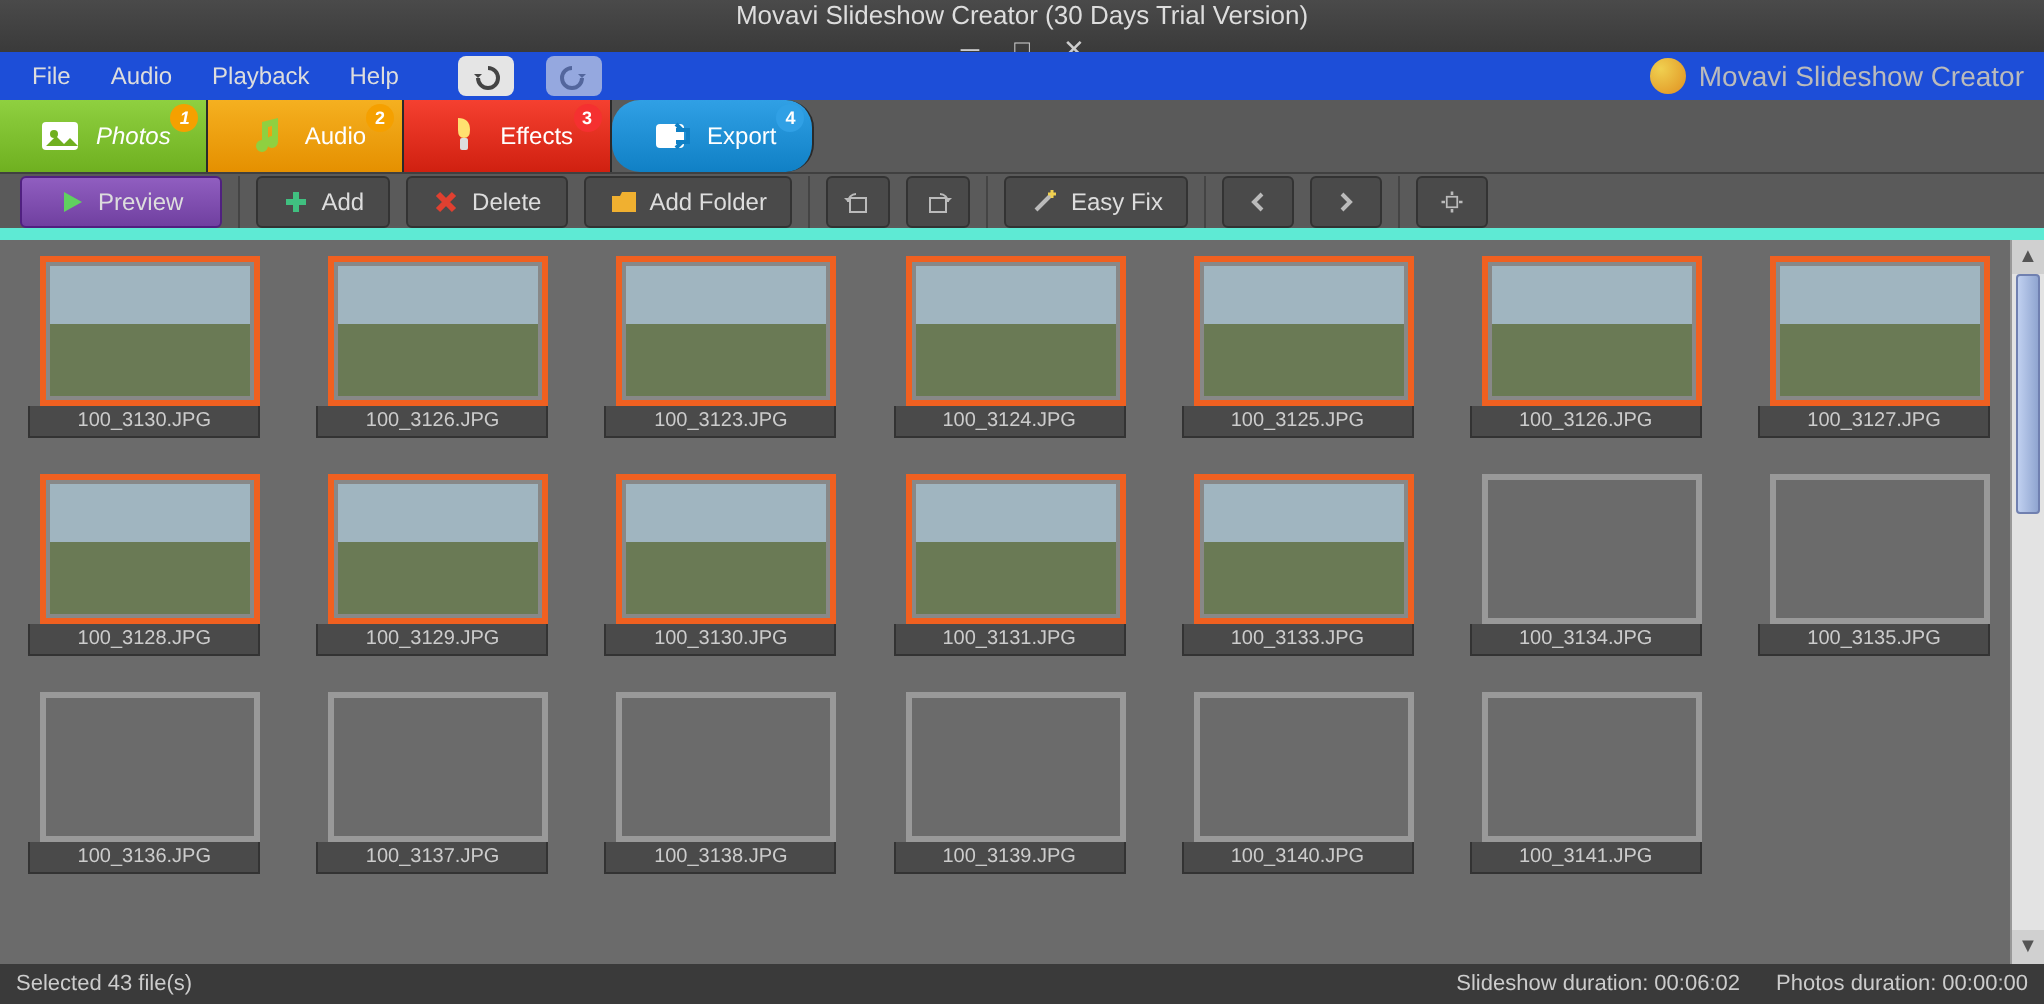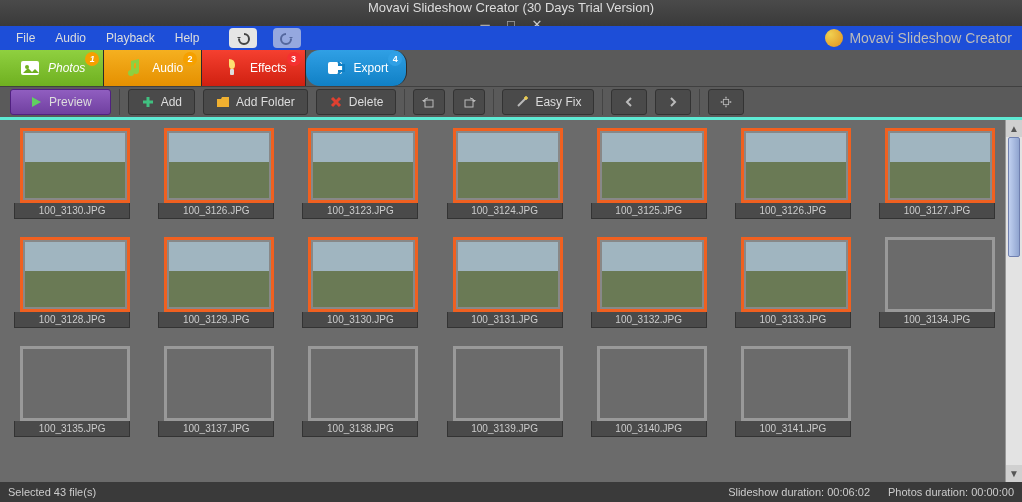--- a/index.html
+++ b/index.html
@@ -20,21 +20,21 @@
 .tab.photos { background: linear-gradient(to bottom, #8fd040, #6fb020); font-style: italic; }
 .tab.audio { background: linear-gradient(to bottom, #f5b020, #e59000); }
 .tab.effects { background: linear-gradient(to bottom, #f54030, #d02010); }
 .tab.export { background: linear-gradient(to bottom, #30a0e5, #1080c5); border-radius: 14px; }
 .tab-icon { width: 24px; height: 24px; margin-right: 6px; display: flex; align-items: center; justify-content: center; }
 .tab-badge { position: absolute; top: 2px; right: 4px; width: 14px; height: 14px; border-radius: 50%; background: #fff; color: #333; font-size: 9px; display: flex; align-items: center; justify-content: center; font-weight: bold; }
 .tab.photos .tab-badge { background: #f5a000; color:#fff; }
 .tab.audio .tab-badge { background: #f5a000; color:#fff; }
 .tab.effects .tab-badge { background: #f53030; color:#fff; }
 .tab.export .tab-badge { background: #30a0e5; color:#fff; }
-.toolbar { height: 34px; background: #5a5a5a; display: flex; align-items: center; padding: 0 10px; gap: 8px; border-bottom: 3px solid #5eead4; border-top: 1px solid #404040; }
+.toolbar { height: 34px; background: #5a5a5a; display: flex; align-items: center; padding: 0 10px; gap: 8px; border-bottom: 6px solid #5eead4; border-top: 1px solid #404040; }
 .tbtn { height: 26px; padding: 0 12px; background: #4a4a4a; border: 1px solid #333; border-radius: 3px; color: #ddd; font-size: 12px; display: flex; align-items: center; gap: 6px; cursor: pointer; }
 .tbtn.preview { background: linear-gradient(to bottom, #905ec0, #7040a0); border-color: #502080; padding: 0 18px; }
 .ticon { width: 14px; height: 14px; display: inline-flex; align-items: center; justify-content: center; }
 .sep { width: 1px; height: 26px; background: #444; }
 .content { flex: 1; display: flex; background: #6b6b6b; overflow: hidden; position: relative; }
 .grid-wrap { flex: 1; padding: 8px 10px; overflow: hidden; }
 .grid { display: grid; grid-template-columns: repeat(7, 1fr); gap: 18px 24px; }
 .thumb { display: flex; flex-direction: column; align-items: flex-end; }
 .thumb-img { width: 110px; height: 75px; border: 3px solid #f06020; background: #888; position: relative; overflow: hidden; }
 .thumb-img.empty { border-color: #999; background: #6b6b6b; }
@@ -143,33 +143,33 @@
   <div class="tbtn">
     <span class="ticon">
         <svg width="14" height="14" viewBox="0 0 14 14">
           <path d="M7 2 L7 12 M2 7 L12 7" stroke="#40c080" stroke-width="3"></path>
         </svg>
       </span>
     <span>Add</span>
   </div>
   <div class="tbtn">
     <span class="ticon">
-        <svg width="14" height="14" viewBox="0 0 14 14">
-          <path d="M1 4 L5 4 L6 2 L13 2 L13 12 L1 12 Z" fill="#f0b030"></path>
-        </svg>
-      </span>
-    <span>Add Folder</span>
-  </div>
-  <div class="tbtn">
-    <span class="ticon">
         <svg width="12" height="12" viewBox="0 0 12 12">
           <path d="M2 2 L10 10 M10 2 L2 10" stroke="#e04030" stroke-width="3"></path>
         </svg>
       </span>
     <span>Delete</span>
+  </div>
+  <div class="tbtn">
+    <span class="ticon">
+        <svg width="14" height="14" viewBox="0 0 14 14">
+          <path d="M1 4 L5 4 L6 2 L13 2 L13 12 L1 12 Z" fill="#f0b030"></path>
+        </svg>
+      </span>
+    <span>Add Folder</span>
   </div>
   <div class="sep"></div>
   <div class="tbtn" style="padding:0 8px">
     <span class="ticon">
         <svg width="14" height="14" viewBox="0 0 14 14">
           <rect x="3" y="5" width="8" height="7" fill="none" stroke="#bbb"></rect>
           <path d="M6 3 A4 4 0 0 0 2 7" fill="none" stroke="#bbb"></path>
           <path d="M2 7 L0 5 L4 5 Z" fill="#bbb"></path>
         </svg>
       </span>
@@ -285,35 +285,33 @@
         <div class="thumb">
           <div class="thumb-img">
             <div class="thumb-img-inner"></div>
           </div>
           <div class="thumb-label">100_3131.JPG</div>
         </div>
         <div class="thumb">
           <div class="thumb-img">
             <div class="thumb-img-inner"></div>
           </div>
-          <div class="thumb-label">100_3132.JPG</div>
-        </div>
-        <div class="thumb">
-          <div class="thumb-img">
-            <div class="thumb-img-inner"></div>
-          </div>
           <div class="thumb-label">100_3133.JPG</div>
         </div>
         <div class="thumb">
           <div class="thumb-img empty"></div>
           <div class="thumb-label">100_3134.JPG</div>
         </div>
         <div class="thumb">
           <div class="thumb-img empty"></div>
           <div class="thumb-label">100_3135.JPG</div>
+        </div>
+        <div class="thumb">
+          <div class="thumb-img empty"></div>
+          <div class="thumb-label">100_3136.JPG</div>
         </div>
         <div class="thumb">
           <div class="thumb-img empty"></div>
           <div class="thumb-label">100_3137.JPG</div>
         </div>
         <div class="thumb">
           <div class="thumb-img empty"></div>
           <div class="thumb-label">100_3138.JPG</div>
         </div>
         <div class="thumb">

